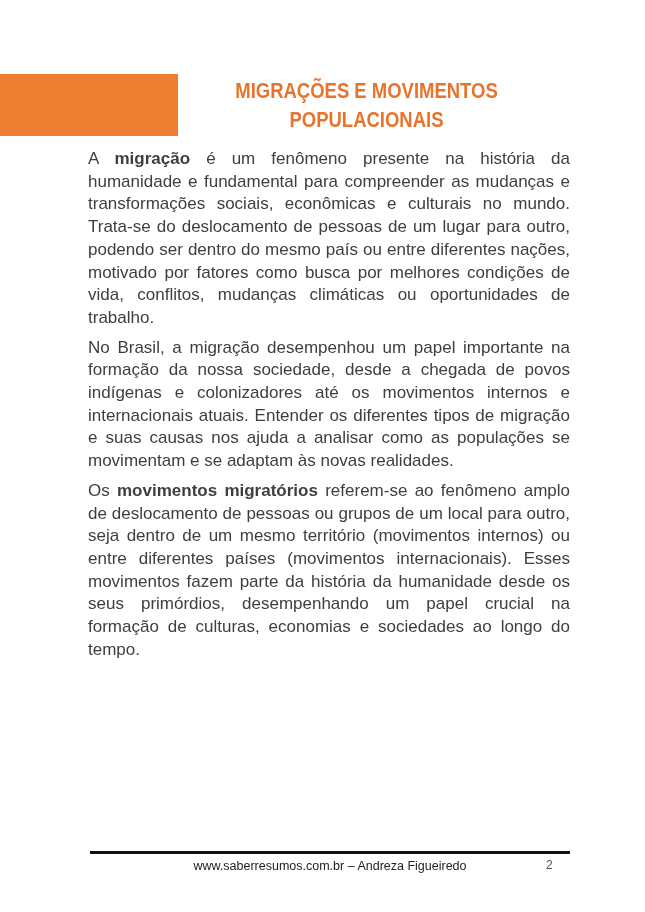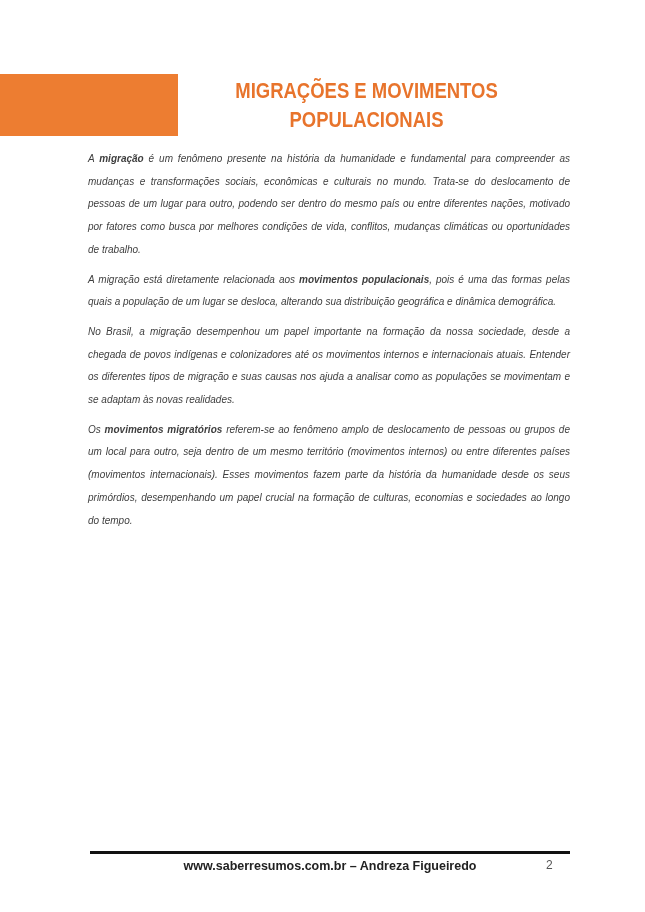--- a/index.html
+++ b/index.html
@@ -34,39 +34,38 @@
     transform: scaleX(0.84);
     transform-origin: center;
     white-space: nowrap;
     letter-spacing: 0px;
   }
   .body-text {
     position: absolute;
     left: 88px; top: 148px;
     width: 482px;
     color: #3E3E3E;
-    font-size: 10px;
+    font-size: 17px;
     line-height: 22.7px;
     text-align: justify;
-    font-style: italic;
   }
   .body-text p { margin: 0 0 7px 0; }
   .body-text .bold { font-weight: bold; }
   .footer-rule {
     position: absolute;
     left: 90px; top: 851px;
     width: 480px; height: 3px;
     background: #111111;
   }
   .footer-credit {
     position: absolute;
     left: 90px; top: 859px;
     width: 480px;
     text-align: center;
-    font-weight: bold;
+    font-weight: normal;
     font-size: 12.5px;
     color: #222222;
   }
   .page-number {
     position: absolute;
     left: 546px; top: 858px;
     font-size: 12px;
     color: #555555;
   }
 </style>
@@ -77,21 +76,20 @@
 
   <div class="accent-bar" style="background: rgb(237, 125, 49);"></div>
 
   <div class="doc-title" style="color: rgb(232, 116, 44);">
     <div class="title-line">MIGRAÇÕES E MOVIMENTOS</div>
     <div class="title-line">POPULACIONAIS</div>
   </div>
 
   <div class="body-text">
       <p><span>A </span><span class="bold">migração</span><span> é um fenômeno presente na história da humanidade e fundamental para compreender as mudanças e transformações sociais, econômicas e culturais no mundo. Trata-se do deslocamento de pessoas de um lugar para outro, podendo ser dentro do mesmo país ou entre diferentes nações, motivado por fatores como busca por melhores condições de vida, conflitos, mudanças climáticas ou oportunidades de trabalho.</span></p>
-      <p><span>A migração está diretamente relacionada aos </span><span class="bold">movimentos populacionais</span><span>, pois é uma das formas pelas quais a população de um lugar se desloca, alterando sua distribuição geográfica e dinâmica demográfica.</span></p>
       <p><span>No Brasil, a migração desempenhou um papel importante na formação da nossa sociedade, desde a chegada de povos indígenas e colonizadores até os movimentos internos e internacionais atuais. Entender os diferentes tipos de migração e suas causas nos ajuda a analisar como as populações se movimentam e se adaptam às novas realidades.</span></p>
       <p><span>Os </span><span class="bold">movimentos migratórios</span><span> referem-se ao fenômeno amplo de deslocamento de pessoas ou grupos de um local para outro, seja dentro de um mesmo território (movimentos internos) ou entre diferentes países (movimentos internacionais). Esses movimentos fazem parte da história da humanidade desde os seus primórdios, desempenhando um papel crucial na formação de culturas, economias e sociedades ao longo do tempo.</span></p>
     </div>
 
   <div class="footer-rule"></div>
   <div class="footer-credit">www.saberresumos.com.br – Andreza Figueiredo</div>
   <div class="page-number">2</div>
 
 </div>
 

